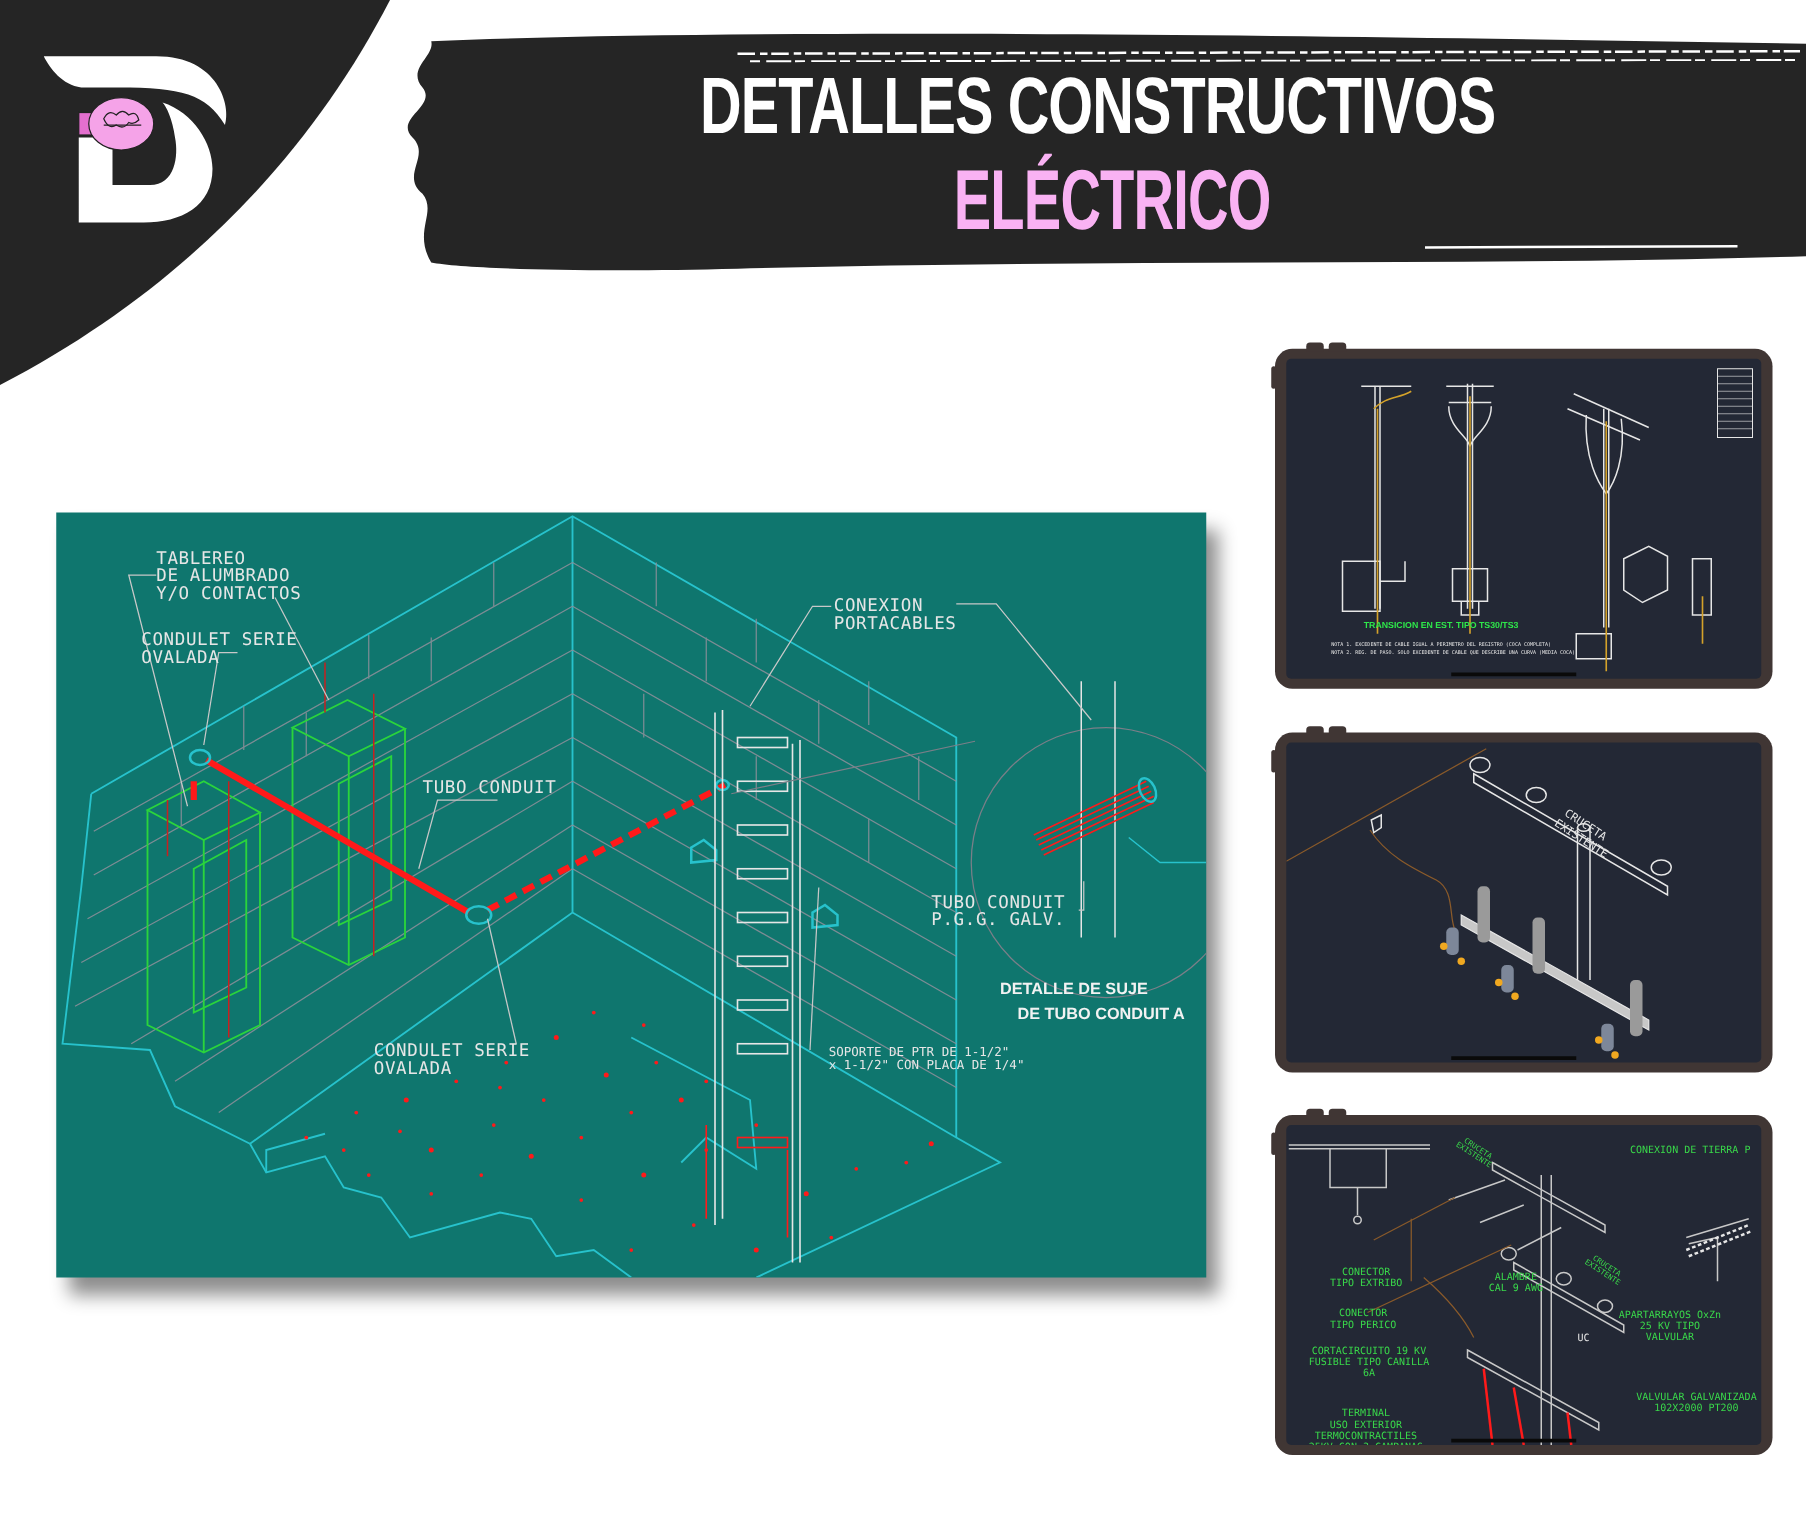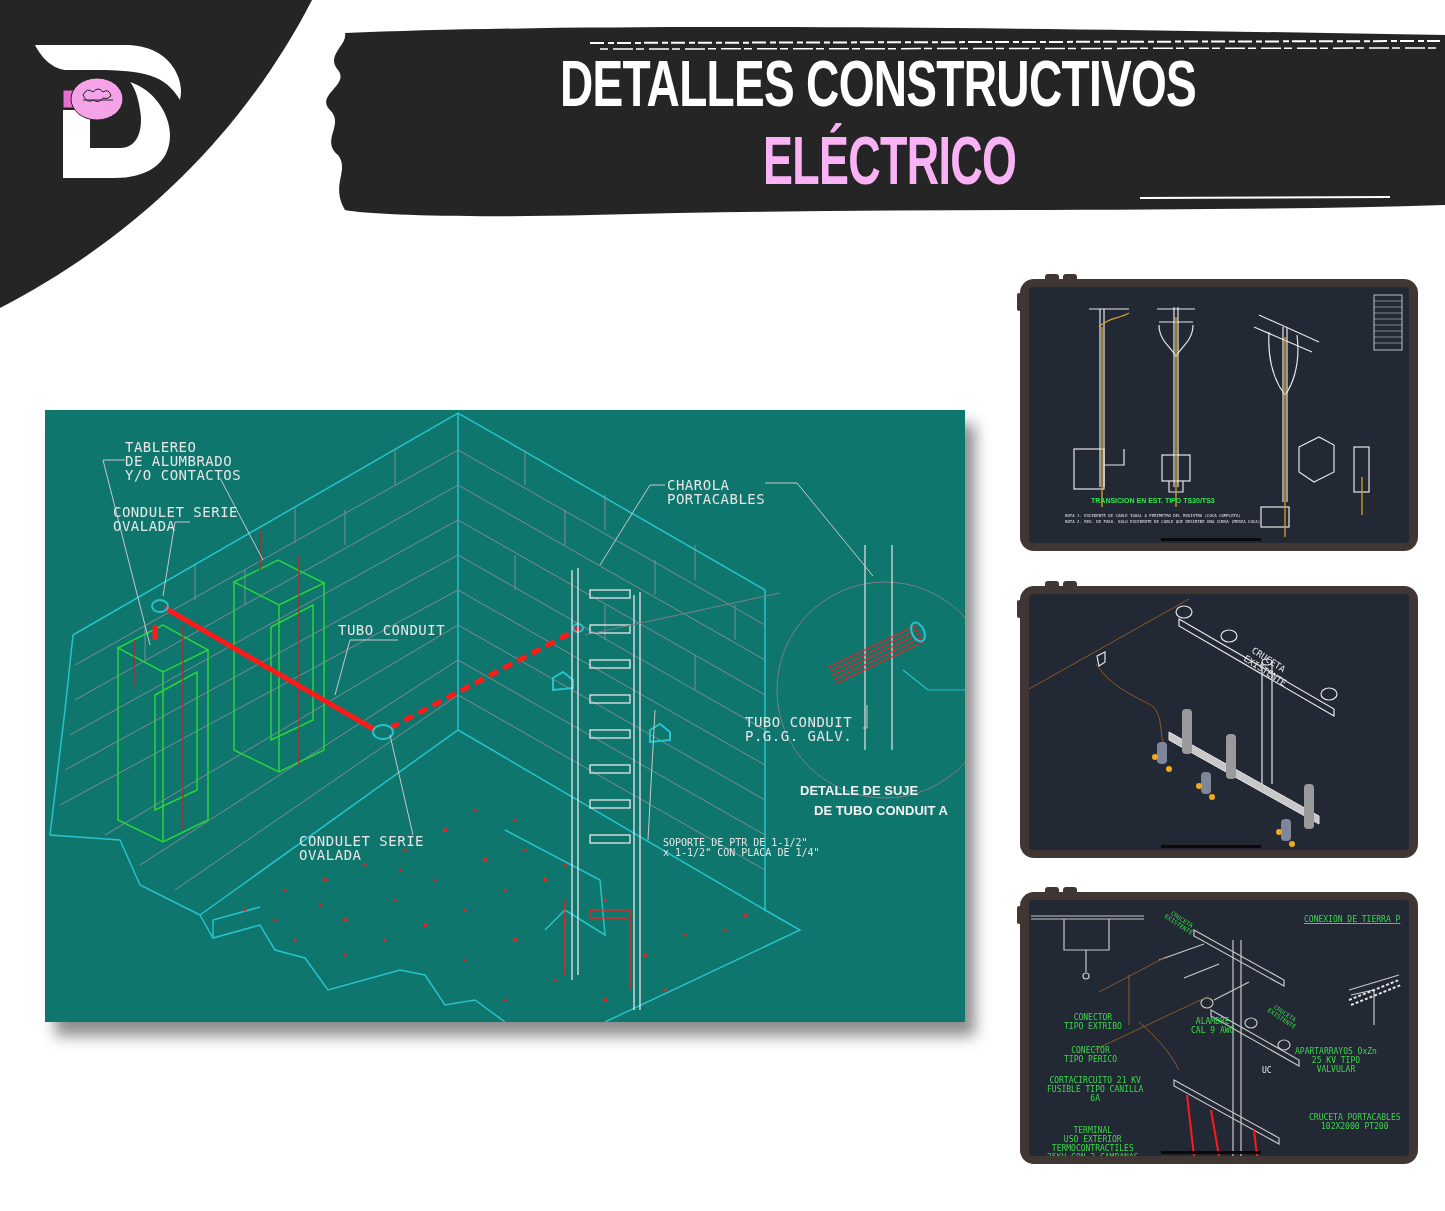--- a/index.html
+++ b/index.html
@@ -217,21 +217,21 @@
     </g>
     <path d="M858 260 L883 280 L920 280" stroke="#27c2cc" stroke-width="1.2" fill="none"></path>
   </svg>
 
   <div class="cad-label" style="left:80px;top:30px;">TABLEREO
 DE ALUMBRADO
 Y/O CONTACTOS</div>
   <div class="cad-label" style="left:68px;top:95px;">CONDULET SERIE
 OVALADA</div>
   <div class="cad-label" style="left:293px;top:213px;">TUBO CONDUIT</div>
-  <div class="cad-label" style="left:622px;top:68px;">CHAROLA
+  <div class="cad-label" style="left:622px;top:68px;">CONEXION
 PORTACABLES</div>
   <div class="cad-label" style="left:700px;top:305px;">TUBO CONDUIT
 P.G.G. GALV.</div>
   <div class="cad-label" style="left:884px;top:274px;margin-left:44px;">ABRA
 TIPO</div>
   <div class="cad-label" style="left:254px;top:424px;">CONDULET SERIE
 OVALADA</div>
   <div class="cad-small" style="left:618px;top:428px;">SOPORTE DE PTR DE 1-1/2"
 x 1-1/2" CON PLACA DE 1/4"</div>
   <div class="cad-title" style="left:755px;top:370px;">DETALLE DE SUJE</div>
@@ -371,40 +371,40 @@
       <g stroke="#e6e6e6" stroke-width="2" stroke-dasharray="3 2">
         <line x1="320" y1="100" x2="370" y2="80"></line>
           <line x1="322" y1="105" x2="372" y2="85"></line>
       </g>
       <g stroke="#ff1a1a" stroke-width="2">
         <line x1="158" y1="195" x2="165" y2="256"></line>
           <line x1="182" y1="210" x2="190" y2="256"></line>
           <line x1="225" y1="230" x2="228" y2="256"></line>
       </g>
     </svg>
-    <div class="t-green" style="left:275px;top:15px;text-align:right;text-decoration:underline;">CONEXION DE TIERRA P</div>
+    <div class="t-green" style="left:275px;top:15px;text-align:right;">CONEXION DE TIERRA P</div>
     <div class="t-green" style="left:135px;top:16px;font-size:6px;line-height:6px;transform:rotate(33deg);">CRUCETA
 EXISTENTE</div>
     <div class="t-green" style="left:238px;top:110px;font-size:6px;line-height:6px;transform:rotate(33deg);">CRUCETA
 EXISTENTE</div>
     <div class="t-green" style="left:35px;top:113px;">CONECTOR
 TIPO EXTRIBO</div>
     <div class="t-green" style="left:35px;top:146px;">CONECTOR
 TIPO PERICO</div>
     <div class="t-green" style="left:162px;top:117px;">ALAMBRE
 CAL 9 AWG</div>
-    <div class="t-green" style="left:18px;top:176px;">CORTACIRCUITO 21 KV
+    <div class="t-green" style="left:18px;top:176px;">CORTACIRCUITO 19 KV
 FUSIBLE TIPO CANILLA
 6A</div>
     <div class="t-green" style="left:18px;top:226px;">TERMINAL
 USO EXTERIOR
 TERMOCONTRACTILES
 25KV CON 3 CAMPANAS
 (BOTA-AGUAS)</div>
     <div class="t-green" style="left:266px;top:147px;text-align:center;">APARTARRAYOS OxZn
 25 KV TIPO
 VALVULAR</div>
     <div class="t-white" style="left:233px;top:166px;font-size:8px;">UC</div>
-    <div class="t-green" style="left:280px;top:213px;">CRUCETA PORTACABLES
+    <div class="t-green" style="left:280px;top:213px;">VALVULAR GALVANIZADA
 102X2000 PT200</div>
   </div>
   <div class="home-bar"></div>
 </div>
 
 </body></html>

